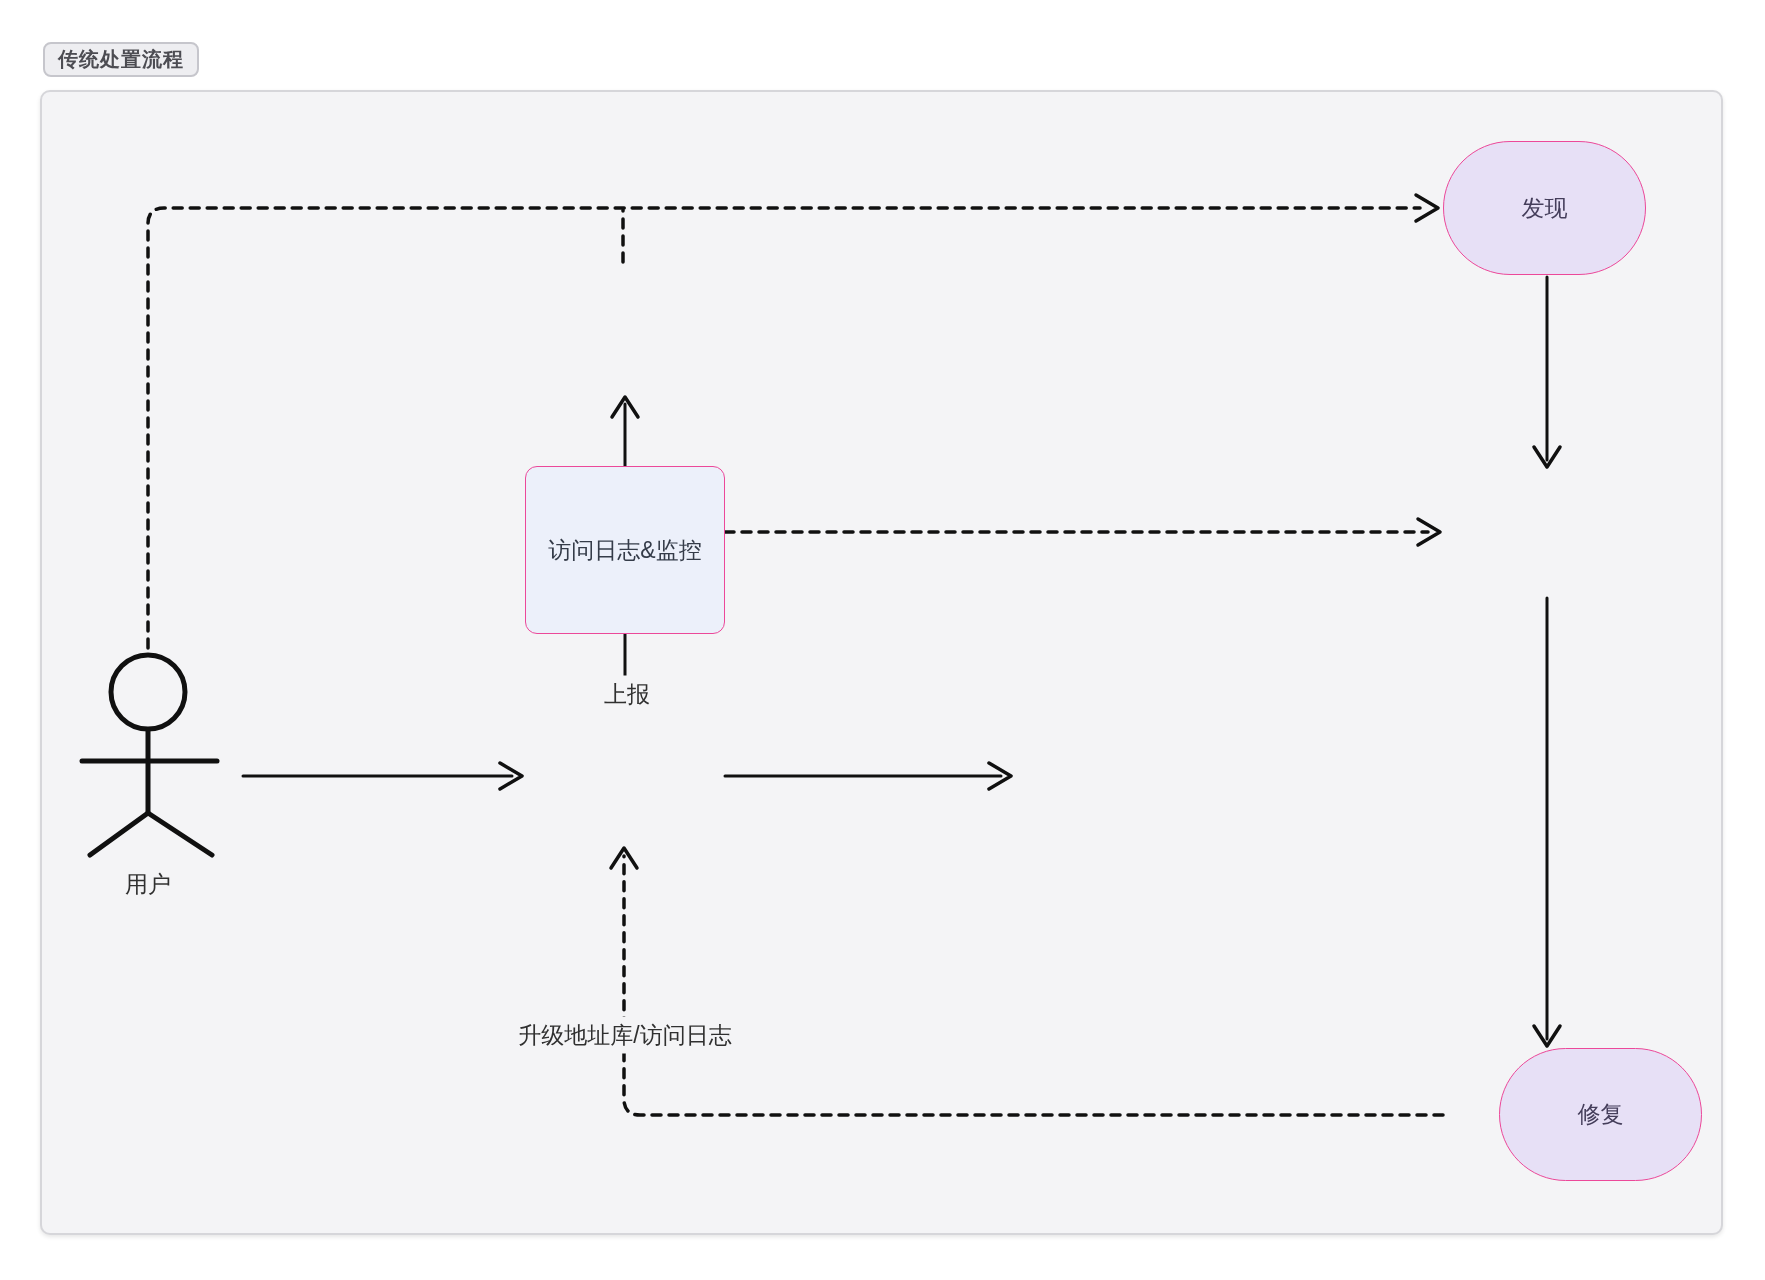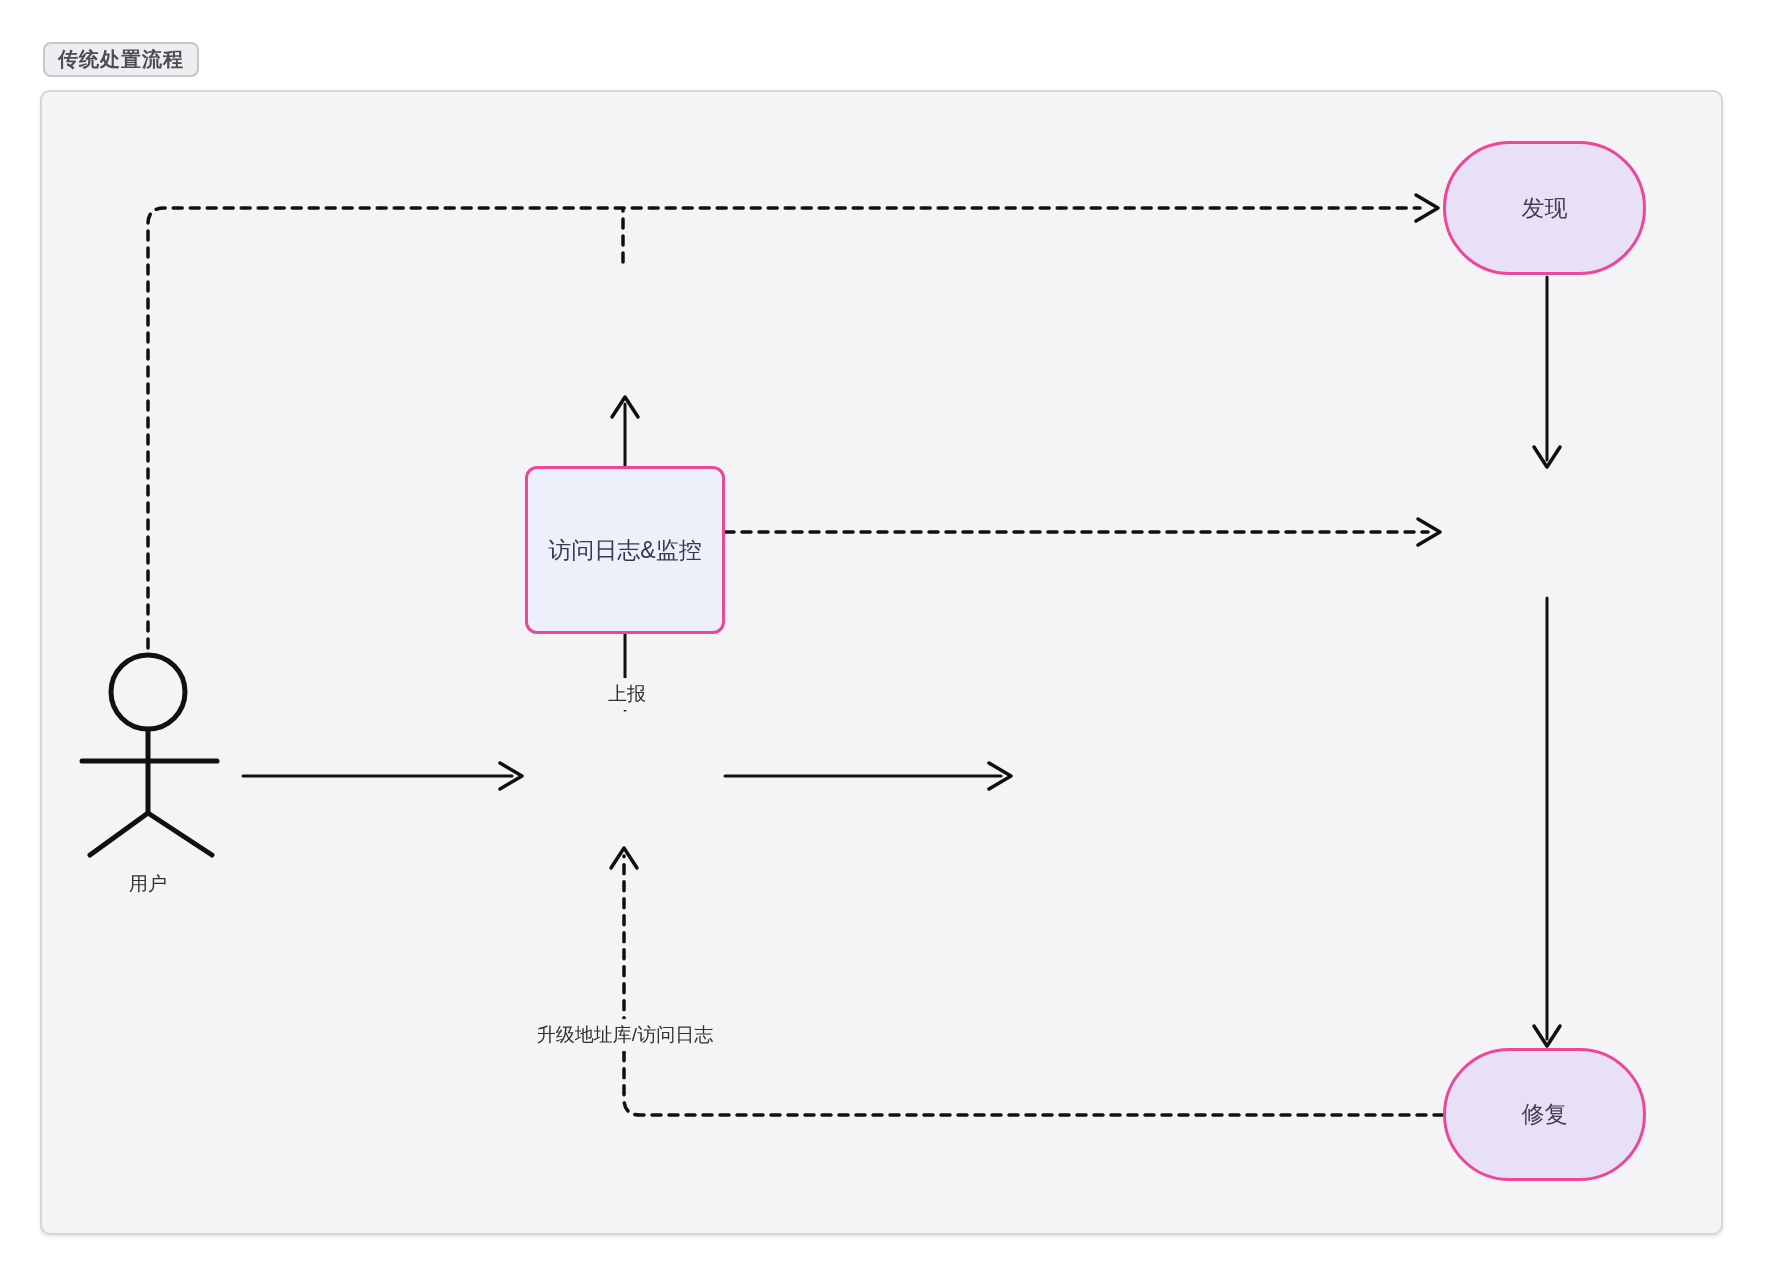--- a/index.html
+++ b/index.html
@@ -55,21 +55,21 @@
     width: 1765px;
     height: 1280px;
   }
   
   .node {
     position: absolute;
     box-sizing: border-box;
     display: flex;
     align-items: center;
     justify-content: center;
-    border: 3px solid #ec4899;
+    border: 1px solid #ec4899;
     text-align: center;
     white-space: nowrap;
   }
   .node.rect {
     background: #ecf0fa;
     border-radius: 12px;
     color: #353c49;
     font-size: 23px;
   }
   .node.stadium {
@@ -77,28 +77,28 @@
     border-radius: 67px;
     color: #453e5b;
     font-size: 23px;
   }
   .n-baojing  { left: 525px;  top: 263px;  width: 200px; height: 132px; }
   .n-fangwen  { left: 525px;  top: 466px;  width: 200px; height: 168px; }
   .n-huoshan  { left: 524px;  top: 710px;  width: 201px; height: 133px; }
   .n-quanwei  { left: 1013px; top: 711px;  width: 199px; height: 131px; }
   .n-faxian   { left: 1443px; top: 141px;  width: 203px; height: 134px; }
   .n-dingwei  { left: 1443px; top: 465px;  width: 203px; height: 133px; }
-  .n-xiufu    { left: 1443px; top: 1048px; width: 203px; height: 133px; }
+  .n-xiufu    { left: 1499px; top: 1048px; width: 203px; height: 133px; }
   
   .edge-label {
     position: absolute;
     transform: translate(-50%, -50%);
     background: #f4f4f6;
     padding: 3px 8px;
-    font-size: 19px;
+    font-size: 23px;
     color: #303030;
     white-space: nowrap;
   }
   .l-shangbao { left: 627px; top: 694px; }
   .l-shengji  { left: 625px; top: 1035px; }
   .l-yonghu   { left: 148px; top: 884px; background: transparent; }
 </style>
 </head>
 <body>
 

